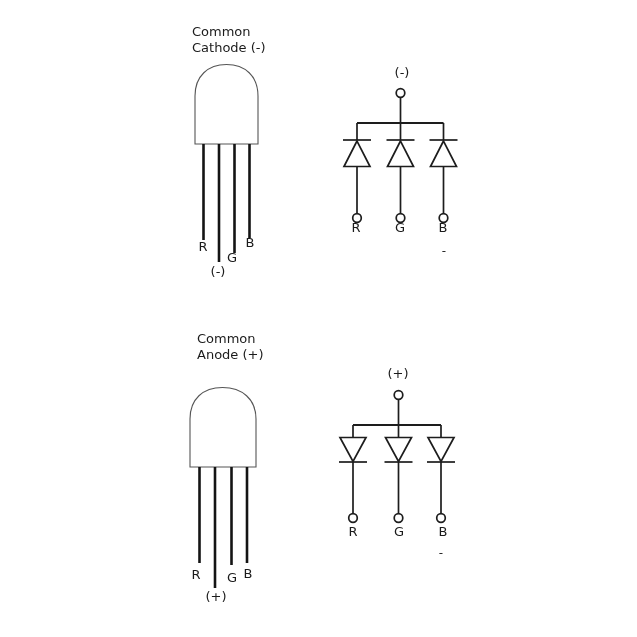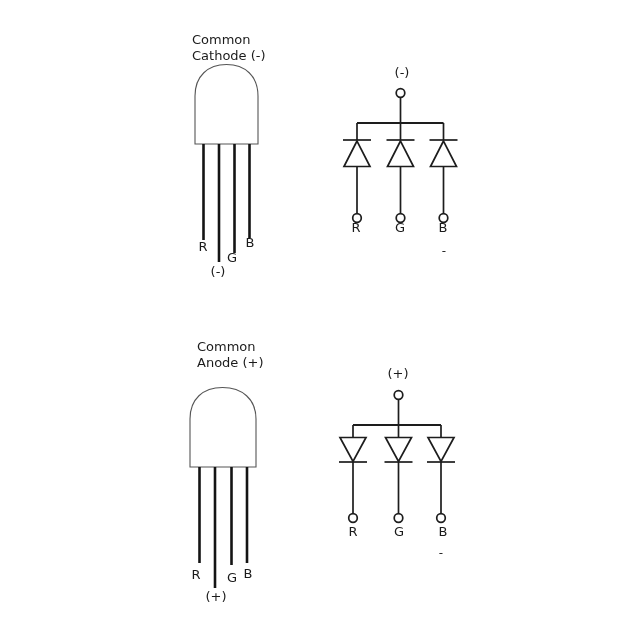--- a/index.html
+++ b/index.html
@@ -25,21 +25,20 @@
     color: #1b1b1b;
     transform: translateX(-50%);
     white-space: nowrap;
   }
   .heading {
     position: absolute;
     font-size: 13px;
     line-height: 15.5px;
     color: #1b1b1b;
     white-space: nowrap;
-    margin-top: 8px;
   }
   .heading span { display: block; }
   .stray {
     position: absolute;
     font-size: 12px;
     line-height: 12px;
     color: #2a2a2a;
     transform: translateX(-50%);
   }
 </style>

